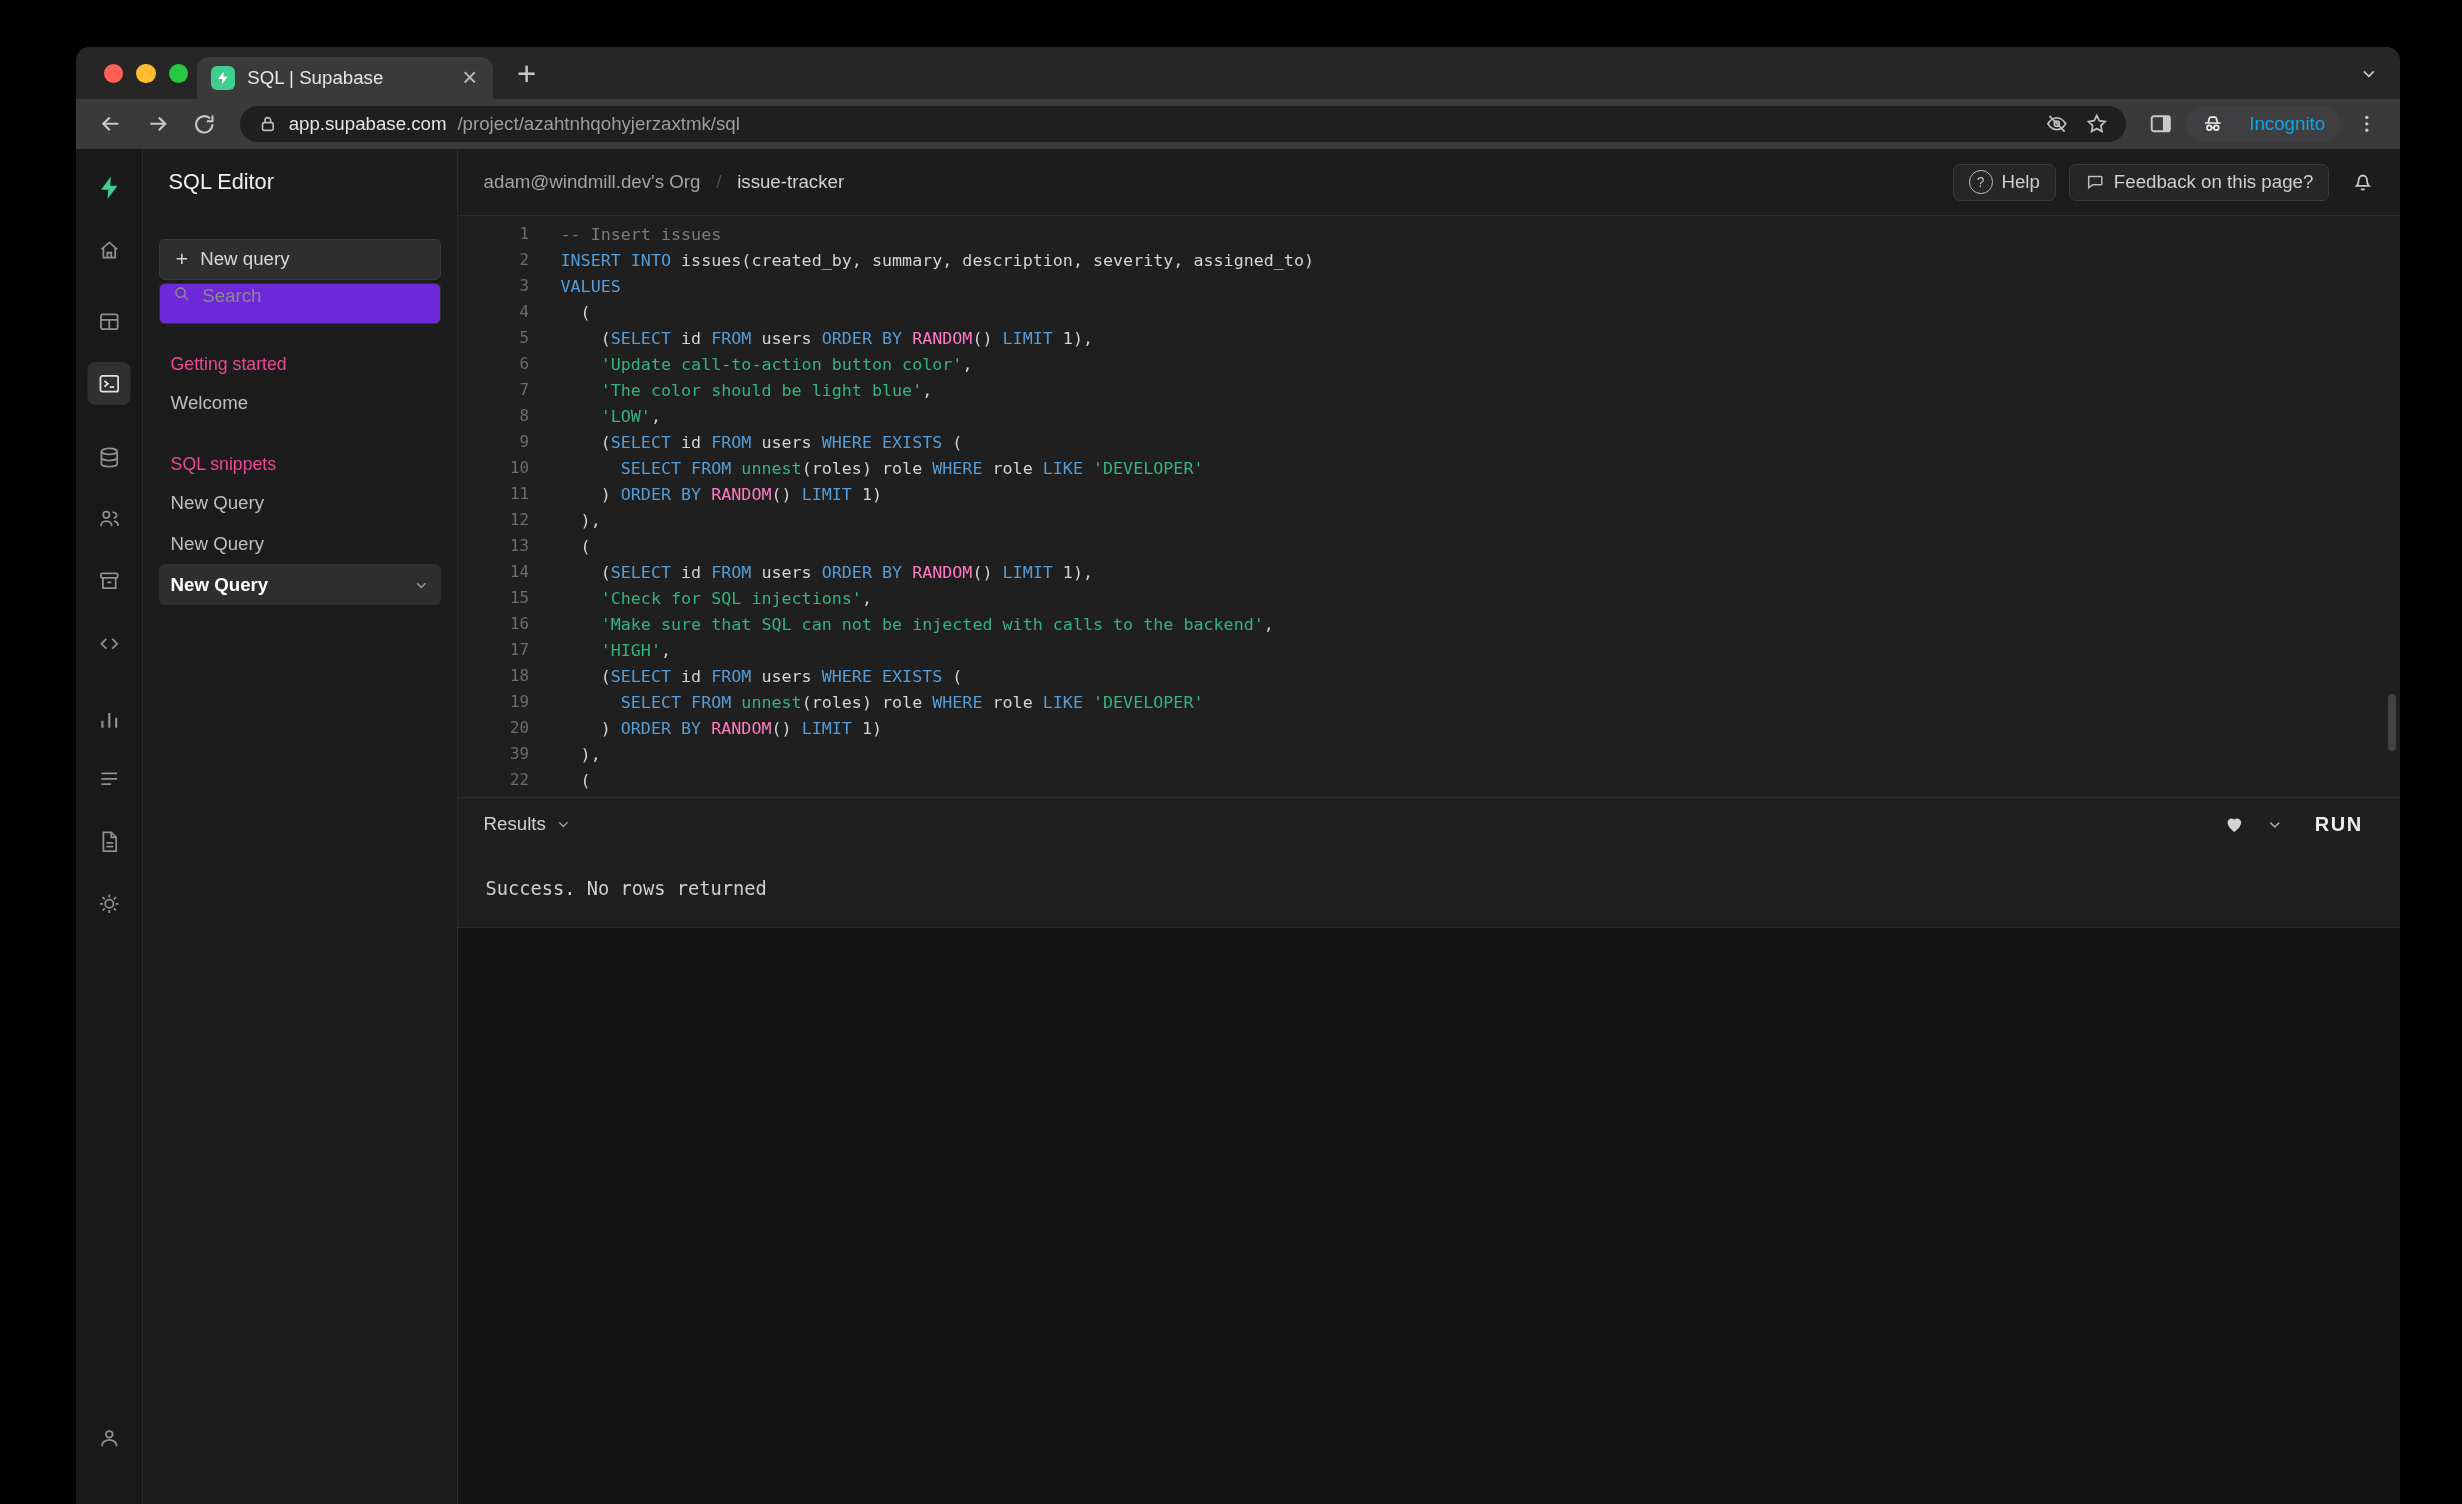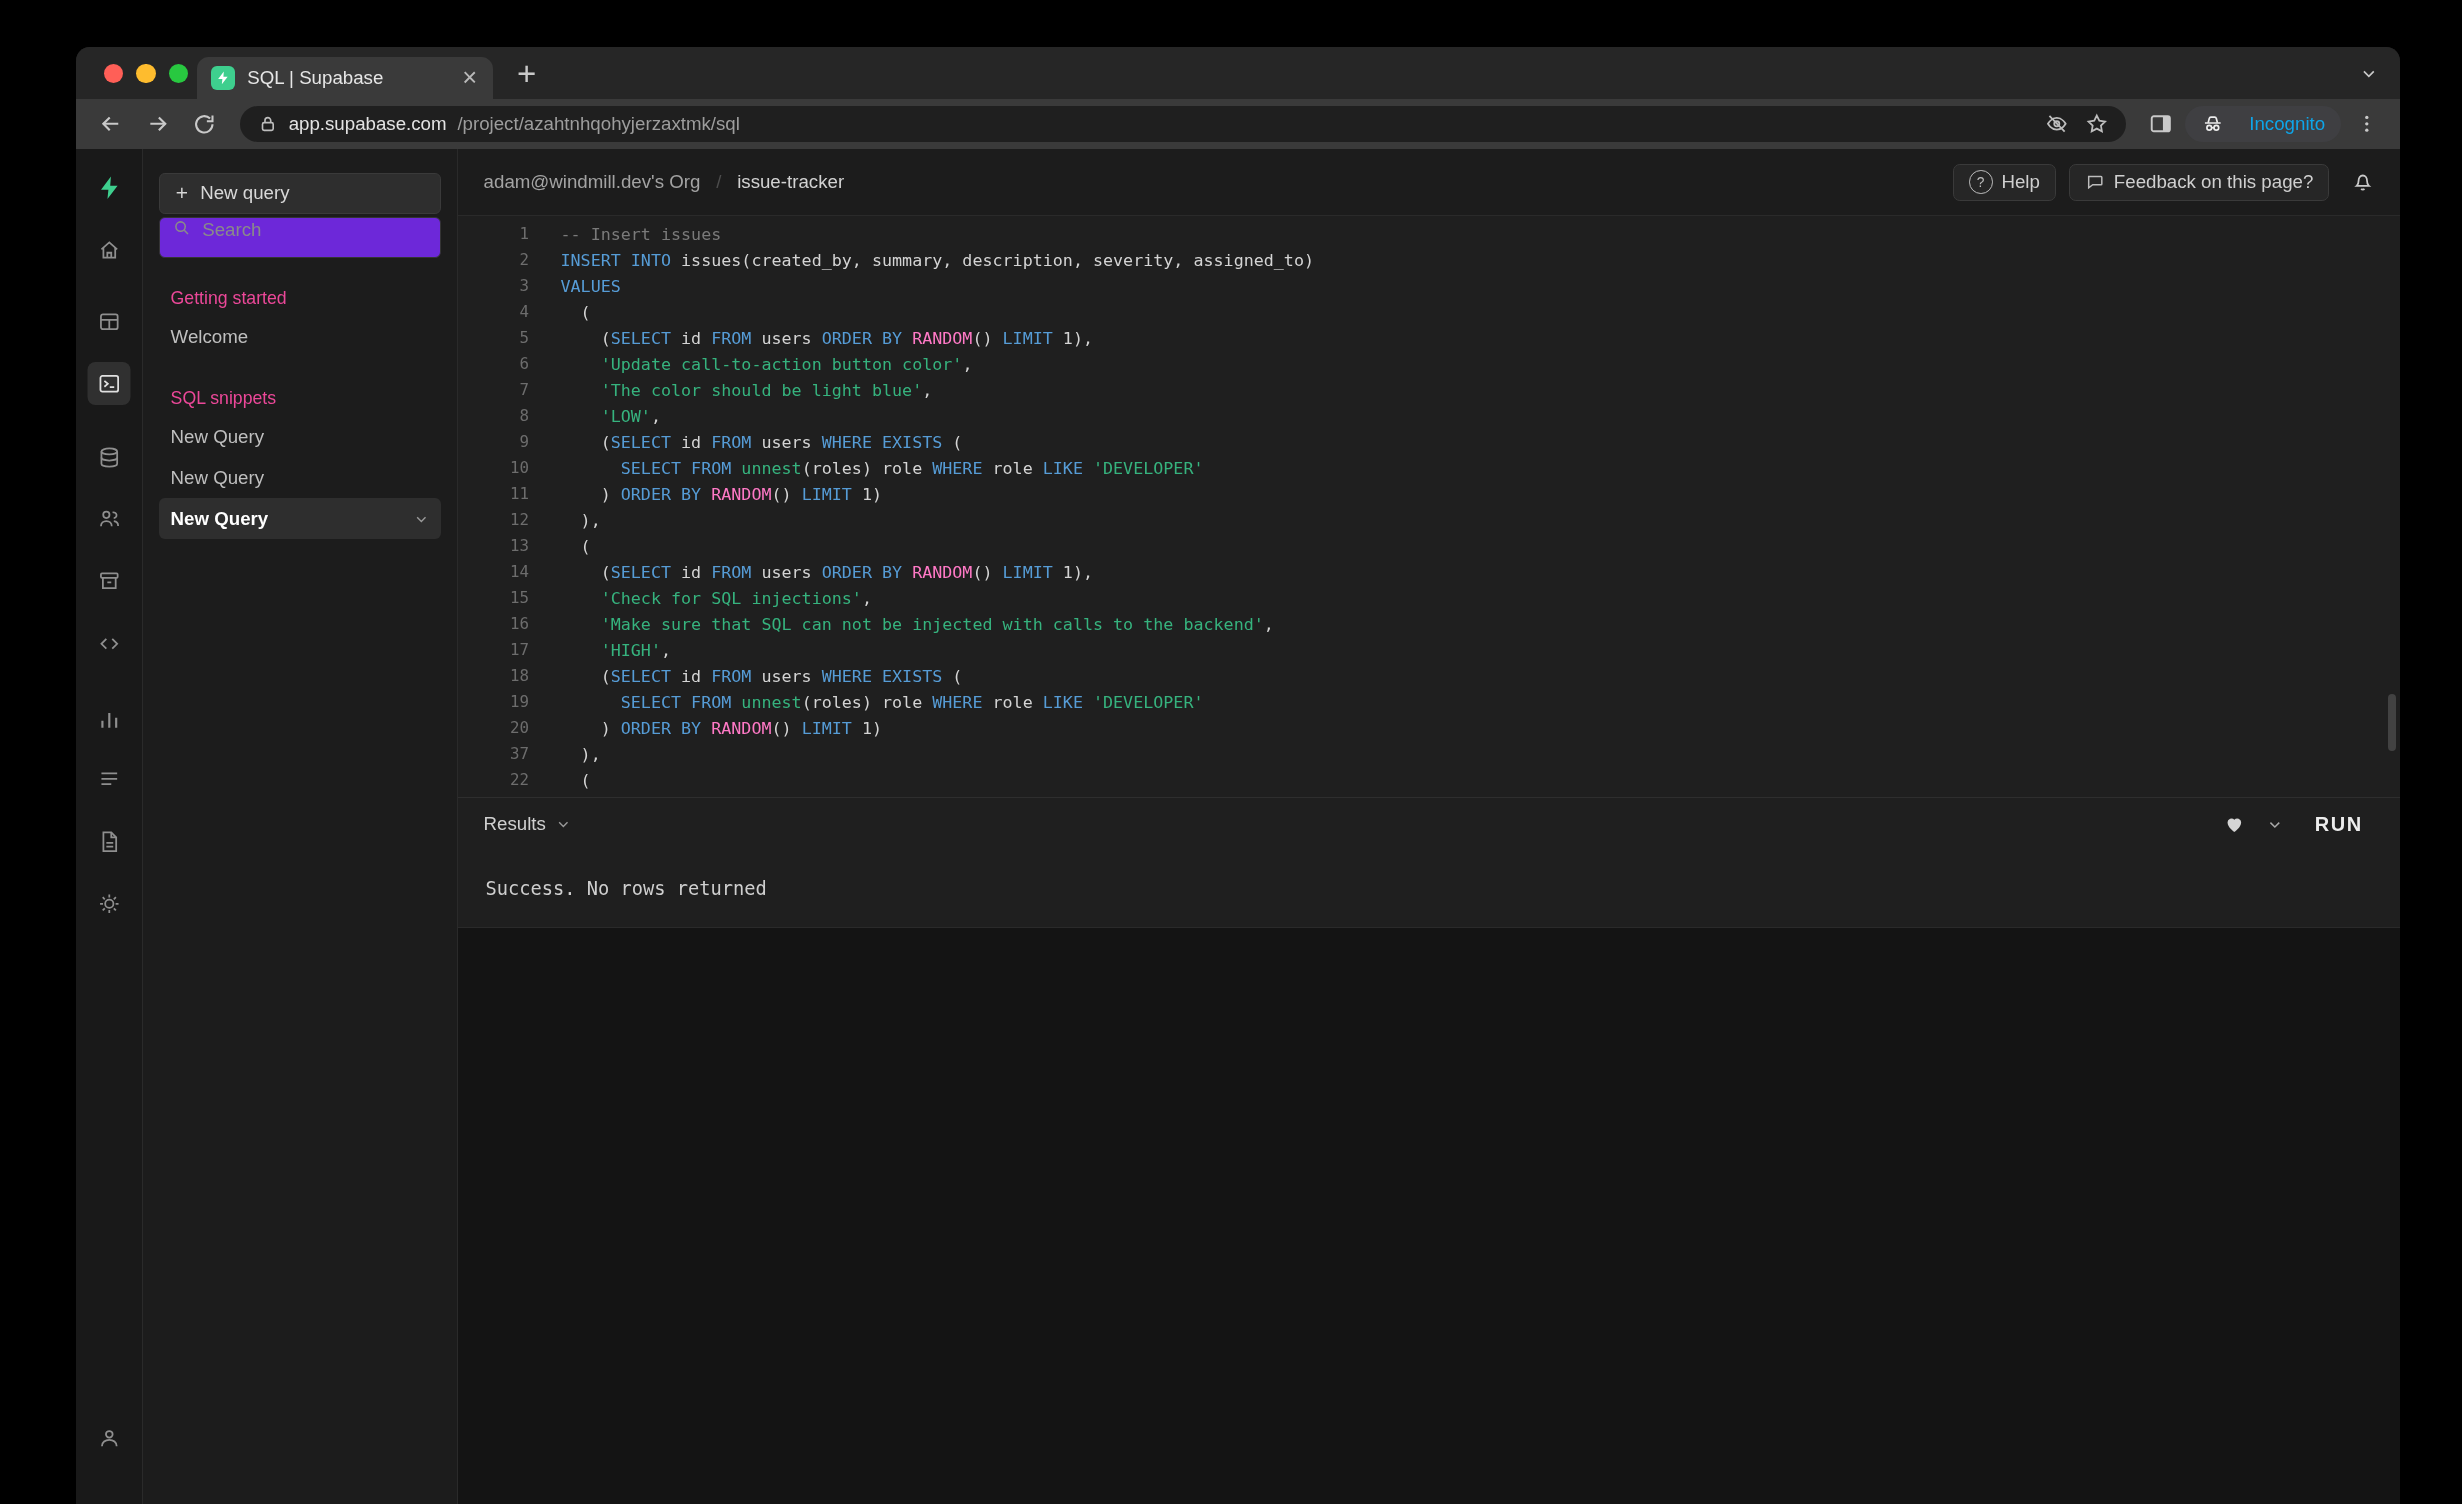--- a/index.html
+++ b/index.html
@@ -270,20 +270,21 @@
       </span>
       <span class="rail-icon" style="bottom:45px">
         <svg width="23.6" height="23.6" viewBox="0 0 24 24" fill="none" stroke="currentColor" stroke-width="1.8">
             <circle cx="12" cy="8.5" r="3.4"></circle>
             <path d="M4.5 20.5c0-4 3.4-6.5 7.5-6.5s7.5 2.5 7.5 6.5"></path>
           </svg>
       </span>
     </div>
 
     <div class="sidebar">
+      <div class="side-header">SQL Editor</div>
       <div class="side-body">
         <div class="newq-btn">
           <span>
             <svg width="17.7" height="17.7" viewBox="0 0 24 24" fill="none" stroke="#d8d8d8" stroke-width="2">
                 <path d="M12 5v14M5 12h14"></path>
               </svg>
           </span>
           <span>New query</span>
         </div>
         <div class="search-box">
@@ -422,21 +423,21 @@
             </div>
             <div class="code-row">
               <div class="ln">19</div>
               <div class="lc"><span class="tp">      </span><span class="tk">SELECT</span><span class="tp"> </span><span class="tk">FROM</span><span class="tp"> </span><span class="tg">unnest</span><span class="tp">(roles) role </span><span class="tk">WHERE</span><span class="tp"> role </span><span class="tk">LIKE</span><span class="tp"> </span><span class="ts">'DEVELOPER'</span></div>
             </div>
             <div class="code-row">
               <div class="ln">20</div>
               <div class="lc"><span class="tp">    ) </span><span class="tk">ORDER BY</span><span class="tp"> </span><span class="tf">RANDOM</span><span class="tp">() </span><span class="tk">LIMIT</span><span class="tp"> 1)</span></div>
             </div>
             <div class="code-row">
-              <div class="ln">37</div>
+              <div class="ln">39</div>
               <div class="lc"><span class="tp">  ),</span></div>
             </div>
             <div class="code-row">
               <div class="ln">22</div>
               <div class="lc"><span class="tp">  (</span></div>
             </div>
             <div class="code-row">
               <div class="ln">23</div>
               <div class="lc"><span class="tp">    (</span><span class="tk">SELECT</span><span class="tp"> id </span><span class="tk">FROM</span><span class="tp"> users </span><span class="tk">ORDER BY</span><span class="tp"> </span><span class="tf">RANDOM</span><span class="tp">() </span><span class="tk">LIMIT</span><span class="tp"> 1),</span></div>
             </div>

